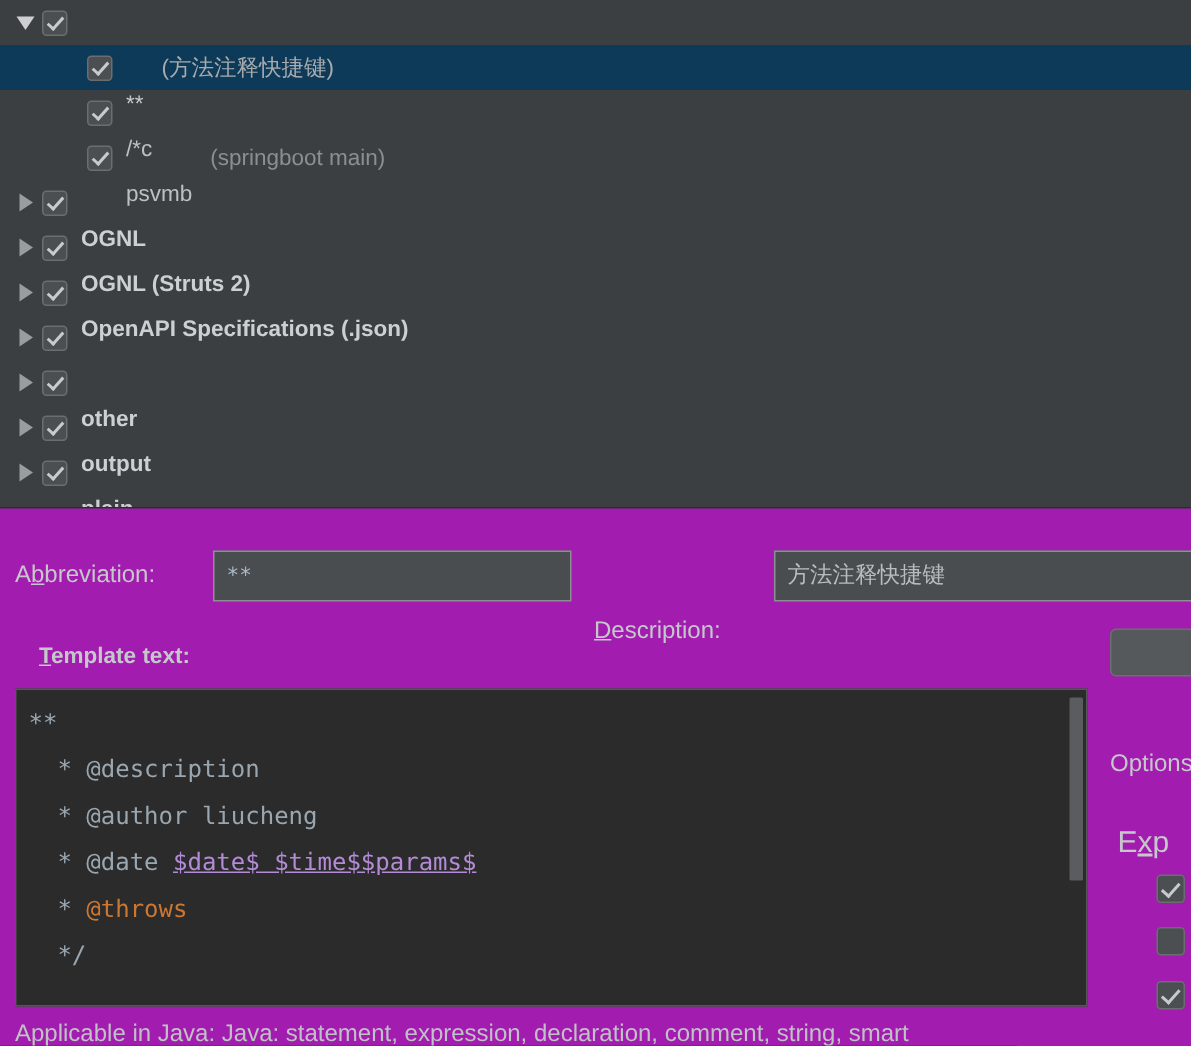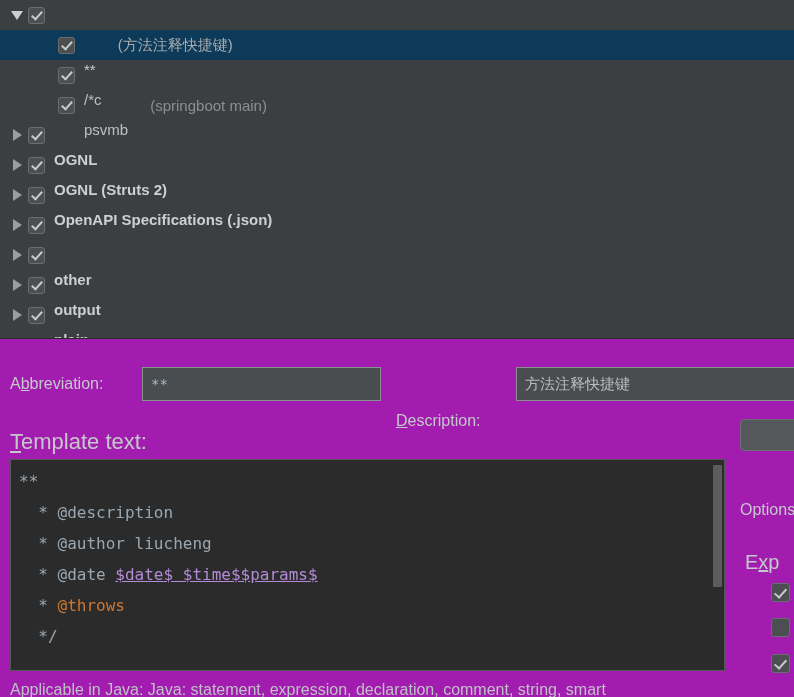--- a/index.html
+++ b/index.html
@@ -93,21 +93,21 @@
   }
   .node-label.leaf {
     color: #bcc0c3;
   }
   .node-label.sel {
     color: #c6cacd;
   }
   .node-suffix {
     font-size: 15px;
     color: #8b8f92;
-    margin-left: 22px;
+    margin-left: 12px;
     white-space: nowrap;
   }
   .node-suffix.sel { color: #a7abae; }
 
   
   .detail-panel {
     position: absolute;
     left: 0; top: 339px;
     width: 794px; height: 358px;
     background: #a21caf;
@@ -141,23 +141,24 @@
     padding-left: 8px;
     white-space: nowrap;
     overflow: hidden;
   }
   #abbrev-field { left: 142px; width: 239px; }
   #abbrev-field .val { font-family: "DejaVu Sans Mono", monospace; font-size: 14px; color: #a9b7c6; }
   #desc-field { left: 516px; width: 290px; }
 
   .tpl-label {
     position: absolute;
-    left: 10px; top: 90px;
-    font-size: 22px;
+    left: 26px; top: 90px;
+    font-size: 15px;
     color: #c5c8ca;
+    font-weight: bold;
   }
 
   .corner-button {
     position: absolute;
     left: 740px; top: 80px;
     width: 62px; height: 32px;
     background: #55595b;
     border: 1px solid #6b6f71;
     border-radius: 4px;
     box-sizing: border-box;

